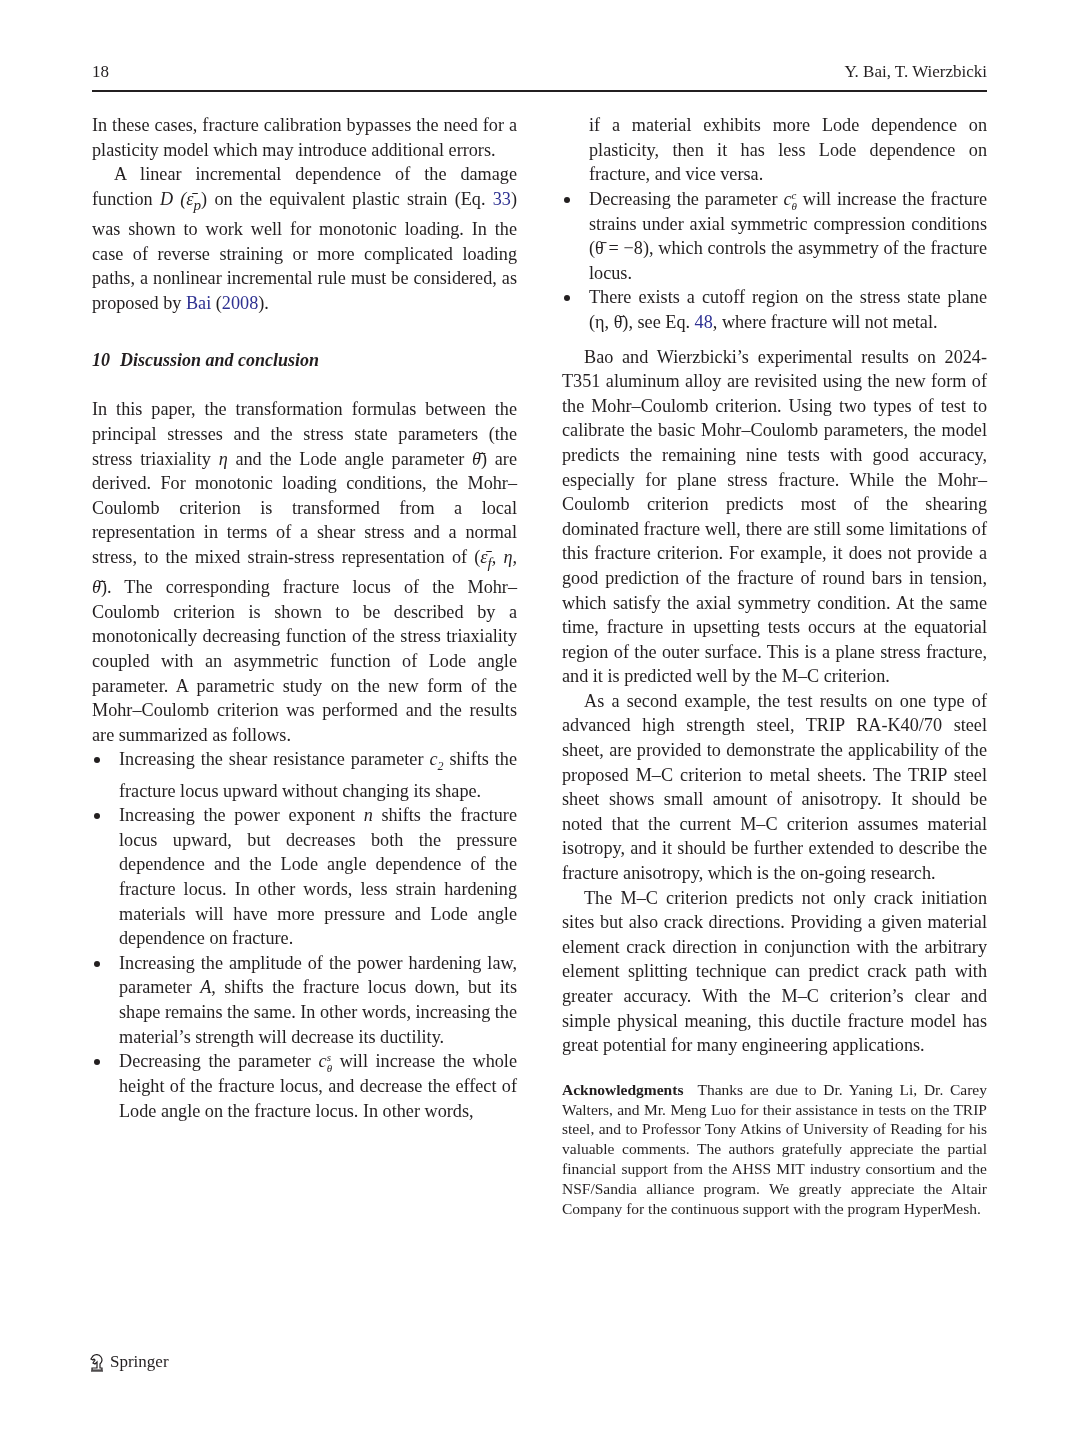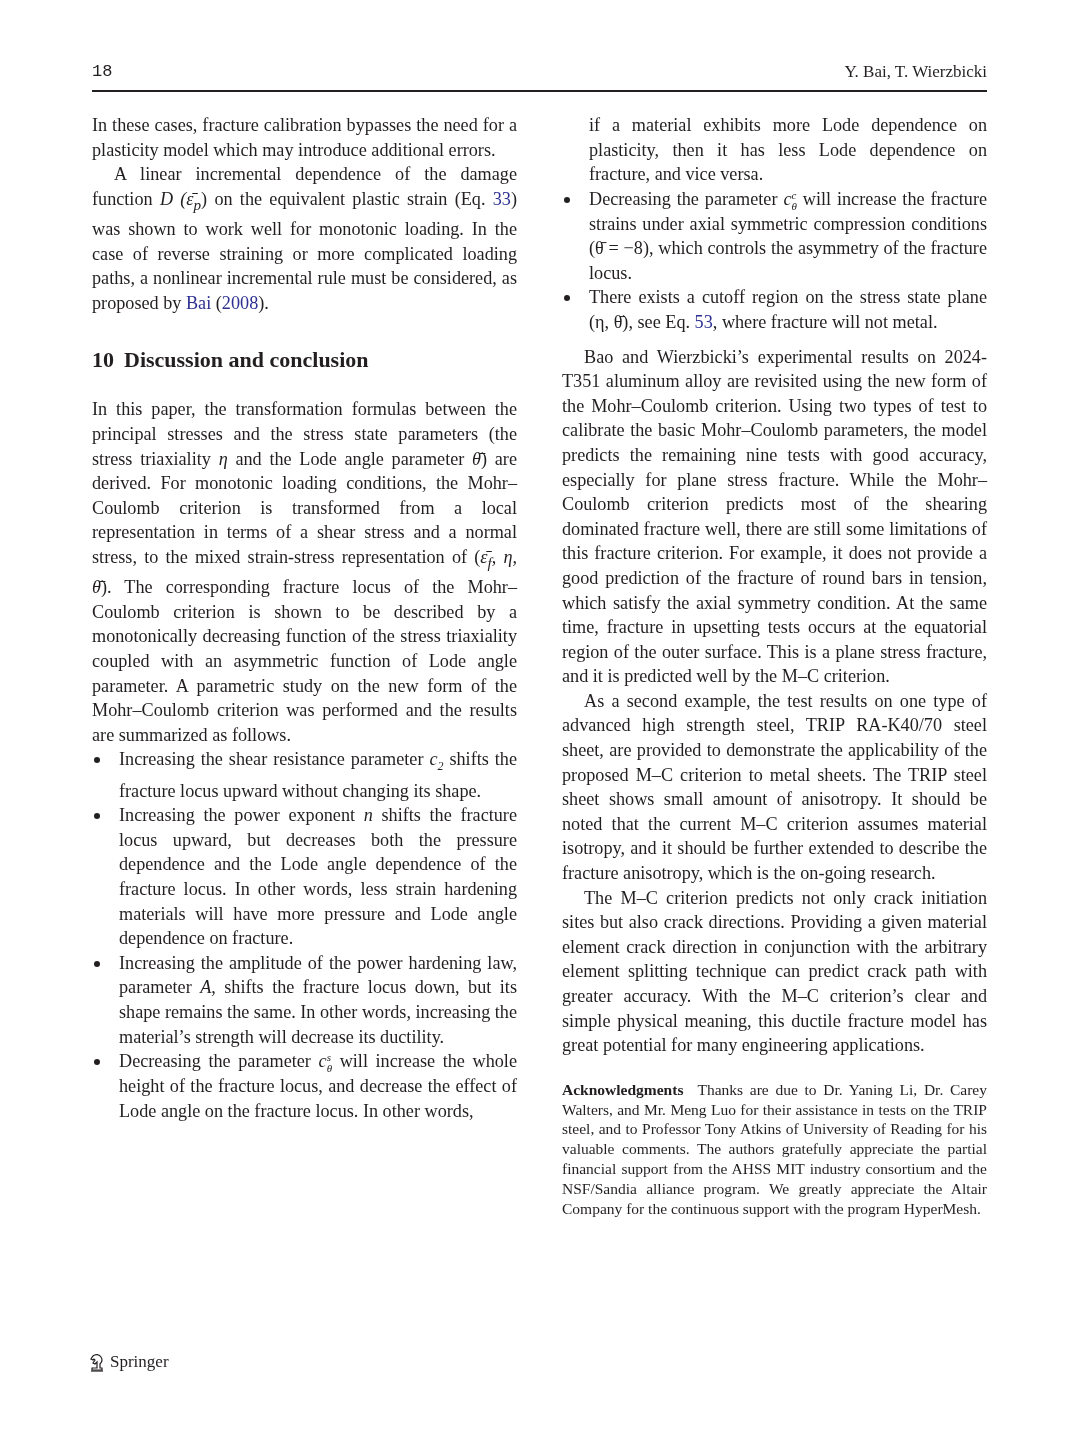--- a/index.html
+++ b/index.html
@@ -2,34 +2,34 @@
 <html><head>
 <meta charset="utf-8">
 <style>
   html, body { margin: 0; padding: 0; background: #ffffff; }
   body {
     width: 1080px; height: 1455px; position: relative; overflow: hidden;
     font-family: "Liberation Serif", "DejaVu Serif", serif;
     color: #231f20;
   }
   .header { position: absolute; left: 92px; right: 93px; top: 60px; height: 32px; }
-  .page-num { position: absolute; left: 0; top: 2px; font-size: 17px; font-family: Liberation Mono, monospace; }
+  .page-num { position: absolute; left: 0; top: 2px; font-size: 17px; }
   .running-head { position: absolute; right: 0; top: 2px; font-size: 17px; }
   .header-rule { position: absolute; left: 92px; right: 93px; top: 90px; height: 0; border-top: 2px solid #231f20; }
 
   .col { position: absolute; top: 113px; width: 425px; font-size: 18.2px; line-height: 24.6px; text-align: justify; }
   .col-left { left: 92px; }
   .col-right { left: 562px; }
 
   p { margin: 0; }
   .indent { text-indent: 22px; }
   .link { color: #2e3192; }
   .math { font-style: italic; }
 
-  h2.section { font-size: 22px; font-weight: bold; margin: 33px 0 25px 0; line-height: 24px; text-align: left; }
+  h2.section { font-size: 18px; font-weight: bold; margin: 33px 0 25px 0; line-height: 24px; text-align: left; font-style: italic; }
   h2.section .num { margin-right: 10px; }
 
   ul.bullets { list-style: none; margin: 0; padding: 0; }
   ul.bullets li { position: relative; padding-left: 27px; }
   ul.bullets li .dot {
     position: absolute; left: 2px; top: 10px; width: 6px; height: 6px;
     border-radius: 50%; background: #231f20;
   }
   .gap-bullets { margin-top: 18px; }
 
@@ -67,21 +67,21 @@
     </ul>
 </div>
 
 <div class="col col-right">
   <p style="padding-left:27px">if a material exhibits more Lode dependence on plasticity, then it has less Lode dependence on fracture, and vice versa.</p>
   <ul class="bullets">
     <li><span class="dot"></span><span>Decreasing the parameter </span><span class="math"><span>c</span><span style="display:inline-flex;flex-direction:column;vertical-align:middle;font-size:11px;line-height:11px;">
             <span>c</span>
             <span>θ</span>
           </span></span><span> will increase the fracture strains under axial symmetric compression conditions (θ̄ = −8), which controls the asymmetry of the fracture locus.</span></li>
-    <li><span class="dot"></span><span>There exists a cutoff region on the stress state plane (η, θ̄), see Eq. </span><a class="link" style="color: rgb(46, 49, 146);">53</a><span>, where fracture will not metal.</span></li>
+    <li><span class="dot"></span><span>There exists a cutoff region on the stress state plane (η, θ̄), see Eq. </span><a class="link" style="color: rgb(46, 49, 146);">48</a><span>, where fracture will not metal.</span></li>
   </ul>
   <p class="indent" style="margin-top:10px">Bao and Wierzbicki’s experimental results on 2024-T351 aluminum alloy are revisited using the new form of the Mohr–Coulomb criterion. Using two types of test to calibrate the basic Mohr–Coulomb parameters, the model predicts the remaining nine tests with good accuracy, especially for plane stress fracture. While the Mohr–Coulomb criterion predicts most of the shearing dominated fracture well, there are still some limitations of this fracture criterion. For example, it does not provide a good prediction of the fracture of round bars in tension, which satisfy the axial symmetry condition. At the same time, fracture in upsetting tests occurs at the equatorial region of the outer surface. This is a plane stress fracture, and it is predicted well by the M–C criterion.</p>
   <p class="indent">As a second example, the test results on one type of advanced high strength steel, TRIP RA-K40/70 steel sheet, are provided to demonstrate the applicability of the proposed M–C criterion to metal sheets. The TRIP steel sheet shows small amount of anisotropy. It should be noted that the current M–C criterion assumes material isotropy, and it should be further extended to describe the fracture anisotropy, which is the on-going research.</p>
   <p class="indent">The M–C criterion predicts not only crack initiation sites but also crack directions. Providing a given material element crack direction in conjunction with the arbitrary element splitting technique can predict crack path with greater accuracy. With the M–C criterion’s clear and simple physical meaning, this ductile fracture model has great potential for many engineering applications.</p>
   <p class="ack"><span class="ack-title">Acknowledgments</span><span>Thanks are due to Dr. Yaning Li, Dr. Carey Walters, and Mr. Meng Luo for their assistance in tests on the TRIP steel, and to Professor Tony Atkins of University of Reading for his valuable comments. The authors gratefully appreciate the partial financial support from the AHSS MIT industry consortium and the NSF/Sandia alliance program. We greatly appreciate the Altair Company for the continuous support with the program HyperMesh.</span></p>
 </div>
 
 <div class="footer">
   <svg class="logo" viewBox="0 0 18 20">
     <path d="M4 18 L14 18 L14 16 L12 16 L12 12 C14 10 15 8 13 5 C11 2 7 2 5 4 L3 7 L5 8 L6 7 L7 8 L5 11 L7 12 L9 10 L9 16 L4 16 Z" fill="none" stroke="#231f20" stroke-width="1.2"></path>

